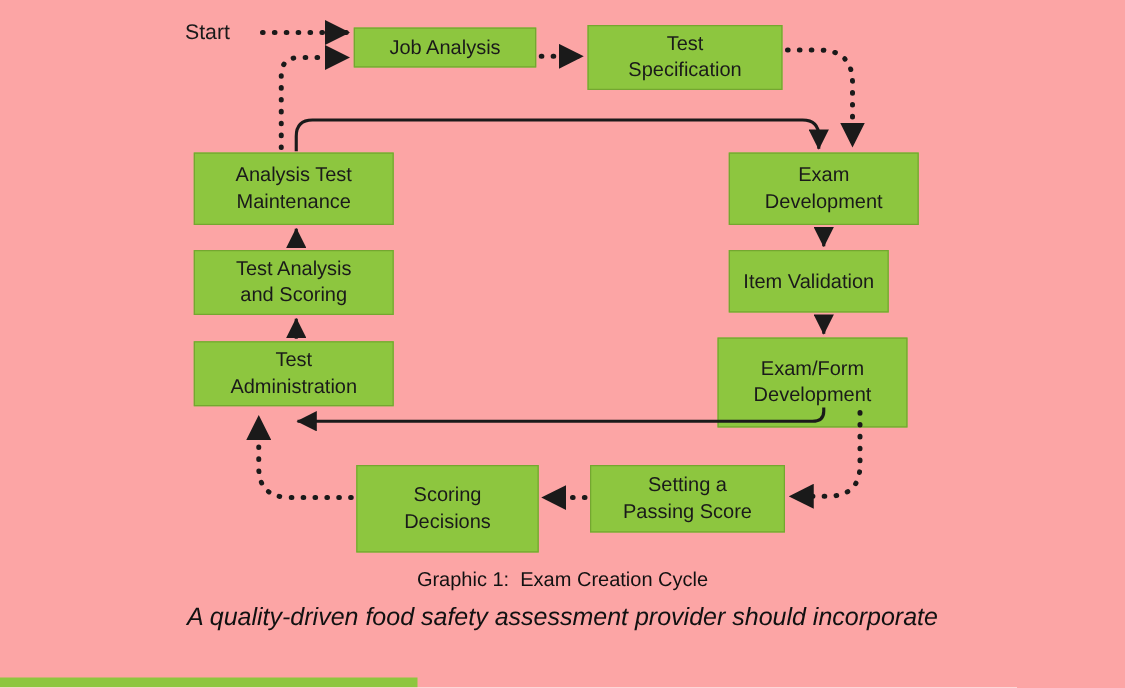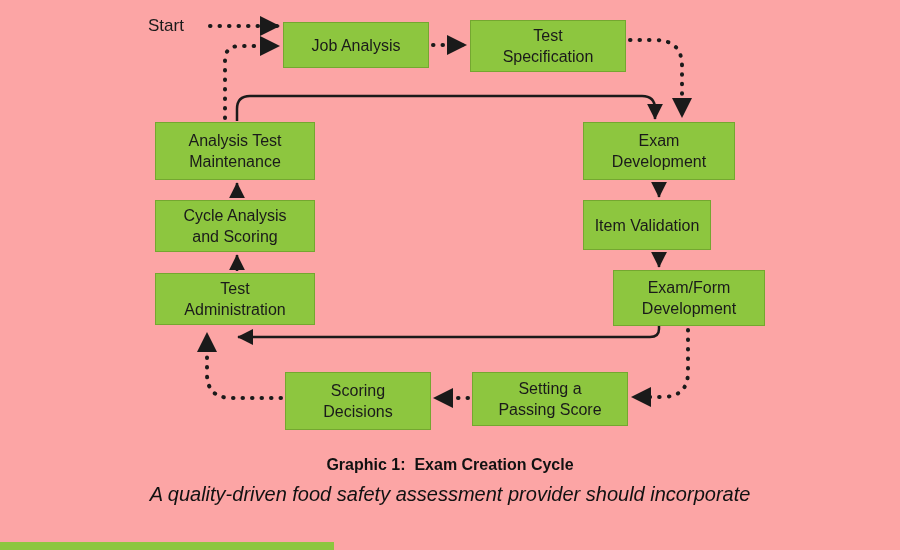--- a/index.html
+++ b/index.html
@@ -5,46 +5,46 @@
   html,body{margin:0;padding:0;background:#ffffff;}
   #page{position:relative;width:900px;height:550px;background:#fca5a5;overflow:hidden;
         font-family:"Liberation Sans",sans-serif;}
   .node{position:absolute;background:#8dc63f;border:1px solid #74a730;
         display:flex;align-items:center;justify-content:center;text-align:center;
         font-size:16px;line-height:21px;color:#1a1a1a;white-space:pre-line;z-index:2;
         box-sizing:border-box;}
   #arrow-layer{position:absolute;left:0;top:0;z-index:3;pointer-events:none;}
   .start-label{position:absolute;left:148px;top:16px;font-size:17px;color:#1a1a1a;z-index:2;}
   .caption{position:absolute;left:0;right:0;top:456px;text-align:center;color:#111;z-index:2;}
-  .caption .title{font-weight:700;font-size:16px;margin-bottom:8px;white-space:pre-wrap;}
+  .caption .title{font-weight:400;font-size:16px;margin-bottom:8px;white-space:pre-wrap;}
   .caption .sub{font-style:italic;font-size:20px;line-height:24px;}
   .bottom-bar{position:absolute;left:0;bottom:0;width:334px;height:8px;background:#8dc63f;z-index:1;}
 </style>
 </head>
 <body>
 
 <div id="page">
 
   <div class="start-label">Start</div>
 
-  <div class="node" style="left:283px;top:22px;width:146px;height:46px">Job Analysis</div>
+  <div class="node" style="left:283px;top:22px;width:146px;height:32px">Job Analysis</div>
   <div class="node" style="left:470px;top:20px;width:156px;height:52px">Test
 Specification</div>
   <div class="node" style="left:583px;top:122px;width:152px;height:58px">Exam
 Development</div>
   <div class="node" style="left:583px;top:200px;width:128px;height:50px">Item Validation</div>
-  <div class="node" style="left:613px;top:270px;width:152px;height:56px">Exam/Form
+  <div class="node" style="left:574px;top:270px;width:152px;height:72px">Exam/Form
 Development</div>
   <div class="node" style="left:472px;top:372px;width:156px;height:54px">Setting a
 Passing Score</div>
-  <div class="node" style="left:285px;top:372px;width:146px;height:58px">Scoring
+  <div class="node" style="left:285px;top:372px;width:146px;height:70px">Scoring
 Decisions</div>
   <div class="node" style="left:155px;top:273px;width:160px;height:52px">Test
 Administration</div>
-  <div class="node" style="left:155px;top:200px;width:160px;height:52px">Cycle Analysis
+  <div class="node" style="left:155px;top:200px;width:160px;height:52px">Test Analysis
 and Scoring</div>
   <div class="node" style="left:155px;top:122px;width:160px;height:58px">Analysis Test
 Maintenance</div>
 
   <svg id="arrow-layer" width="900" height="550" viewBox="0 0 900 550">
     <defs>
       <marker id="ah" viewBox="0 0 10 10" refX="9.5" refY="5" markerUnits="strokeWidth" markerWidth="6.5" markerHeight="6.5" orient="auto">
         <path d="M0 0 L10 5 L0 10 z" fill="#1a1a1a"></path>
       </marker>
       <marker id="ahd" viewBox="0 0 10 10" refX="9.5" refY="5" markerUnits="strokeWidth" markerWidth="5" markerHeight="5" orient="auto">

